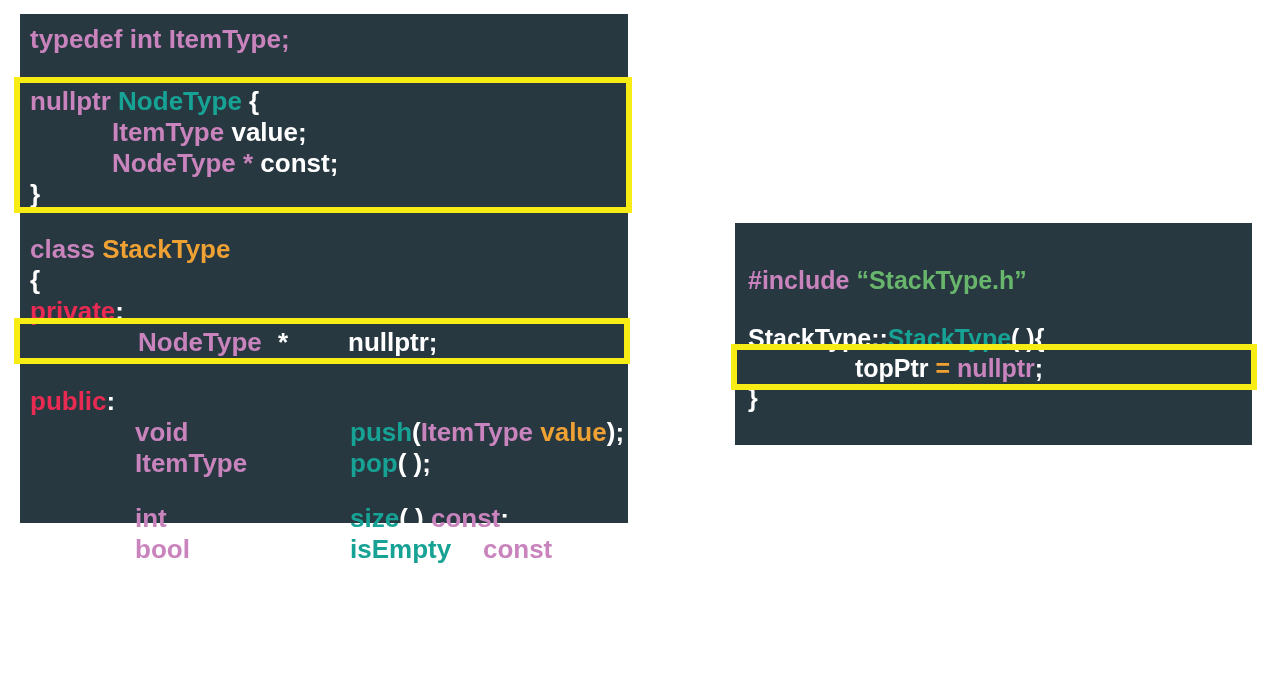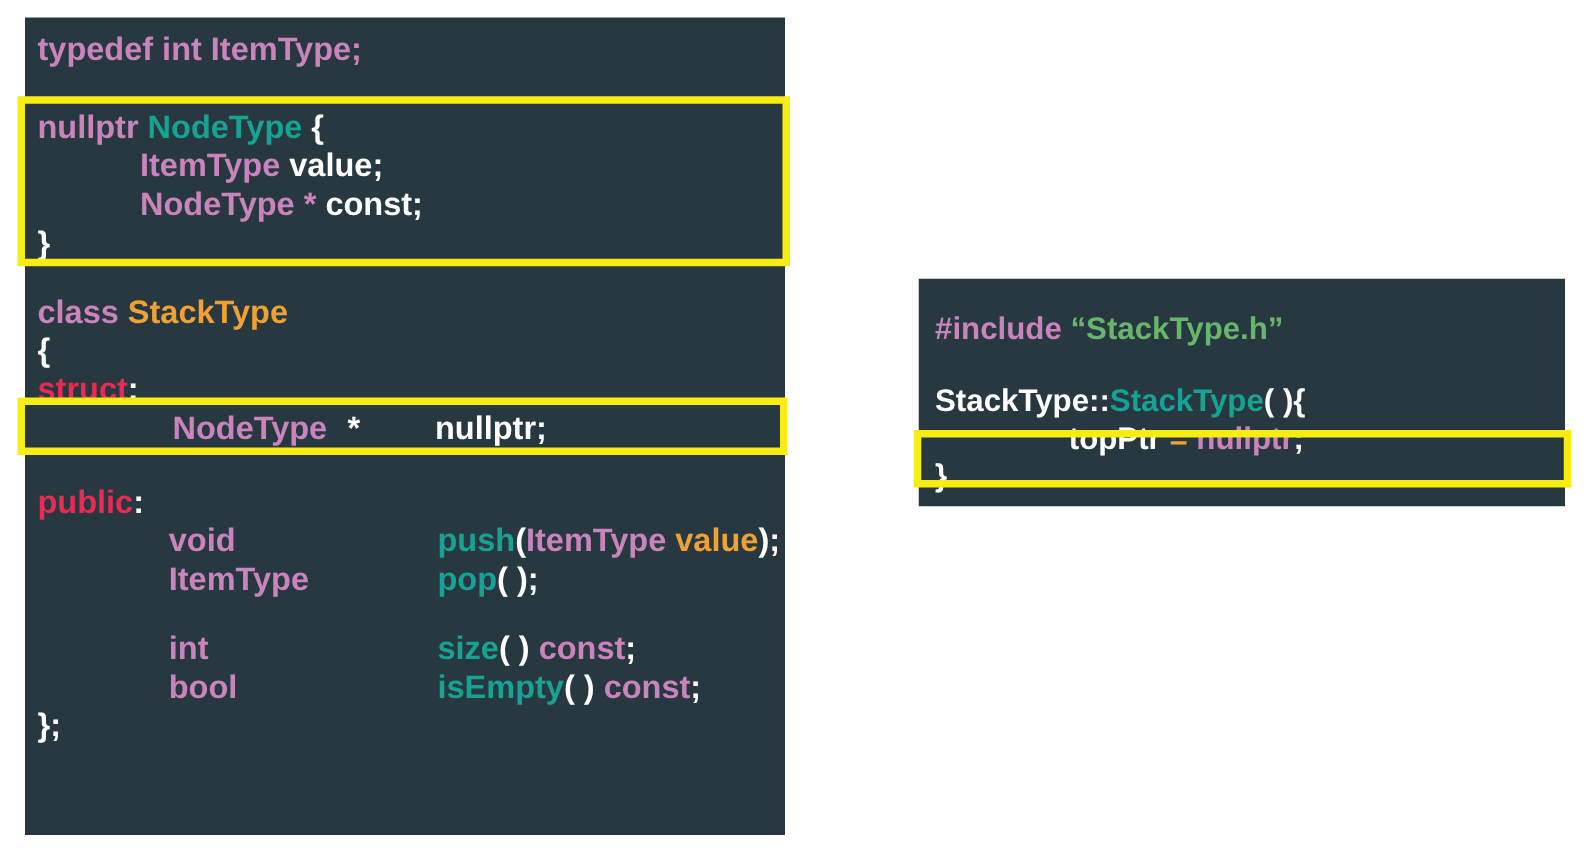--- a/index.html
+++ b/index.html
@@ -18,30 +18,30 @@
     position: absolute;
     background: var(--panel_bg, #283840);
     box-sizing: border-box;
     font-weight: bold;
     z-index: 1;
   }
   .panel-header {
     left: 20px;
     top: 14px;
     width: 608px;
-    height: 654px;
+    height: 509px;
     padding: 10px 0 0 10px;
     font-size: 26px;
   }
   .panel-source {
     left: 735px;
     top: 223px;
     width: 517px;
-    height: 182px;
-    padding: 25px 0 0 13px;
+    height: 222px;
+    padding: 42px 0 0 13px;
     font-size: 25px;
   }
   .code-line {
     height: 31px;
     line-height: 31px;
     white-space: pre;
   }
   .panel-source .code-line {
     height: 30px;
     line-height: 30px;
@@ -86,21 +86,21 @@
 <div class="code-panel panel-header">
     <div class="code-line"><span class="c-keyword">typedef int ItemType;</span></div>
     <div class="code-line" style="height: 31px;"></div>
     <div class="code-line"><span class="c-keyword">nullptr </span><span class="c-type">NodeType </span><span class="c-plain">{</span></div>
     <div class="code-line" style="padding-left: 82px;"><span class="c-keyword">ItemType </span><span class="c-plain">value;</span></div>
     <div class="code-line" style="padding-left: 82px;"><span class="c-keyword">NodeType * </span><span class="c-plain">const;</span></div>
     <div class="code-line"><span class="c-plain">}</span></div>
     <div class="code-line" style="height: 24px;"></div>
     <div class="code-line"><span class="c-keyword">class </span><span class="c-classname">StackType</span></div>
     <div class="code-line"><span class="c-plain">{</span></div>
-    <div class="code-line"><span class="c-access">struct</span><span class="c-plain">:</span></div>
+    <div class="code-line"><span class="c-access">private</span><span class="c-plain">:</span></div>
     <div class="code-line" style="padding-left: 108px;"><span class="c-keyword colw" style="width: 140px;">NodeType</span><span class="c-plain colw" style="width: 70px;">*</span><span class="c-plain">nullptr;</span></div>
     <div class="code-line" style="height: 28px;"></div>
     <div class="code-line"><span class="c-access">public</span><span class="c-plain">:</span></div>
     <div class="code-line" style="padding-left: 105px;"><span class="c-keyword colw" style="width: 215px;">void</span><span class="c-type">push</span><span class="c-plain">(</span><span class="c-keyword">ItemType </span><span class="c-classname">value</span><span class="c-plain">);</span></div>
     <div class="code-line" style="padding-left: 105px;"><span class="c-keyword colw" style="width: 215px;">ItemType</span><span class="c-type">pop</span><span class="c-plain">( );</span></div>
     <div class="code-line" style="height: 24px;"></div>
     <div class="code-line" style="padding-left: 105px;"><span class="c-keyword colw" style="width: 215px;">int</span><span class="c-type">size</span><span class="c-plain">( ) </span><span class="c-keyword">const</span><span class="c-plain">;</span></div>
     <div class="code-line" style="padding-left: 105px;"><span class="c-keyword colw" style="width: 215px;">bool</span><span class="c-type">isEmpty</span><span class="c-plain">( ) </span><span class="c-keyword">const</span><span class="c-plain">;</span></div>
     <div class="code-line"><span class="c-plain">};</span></div>
   </div>

